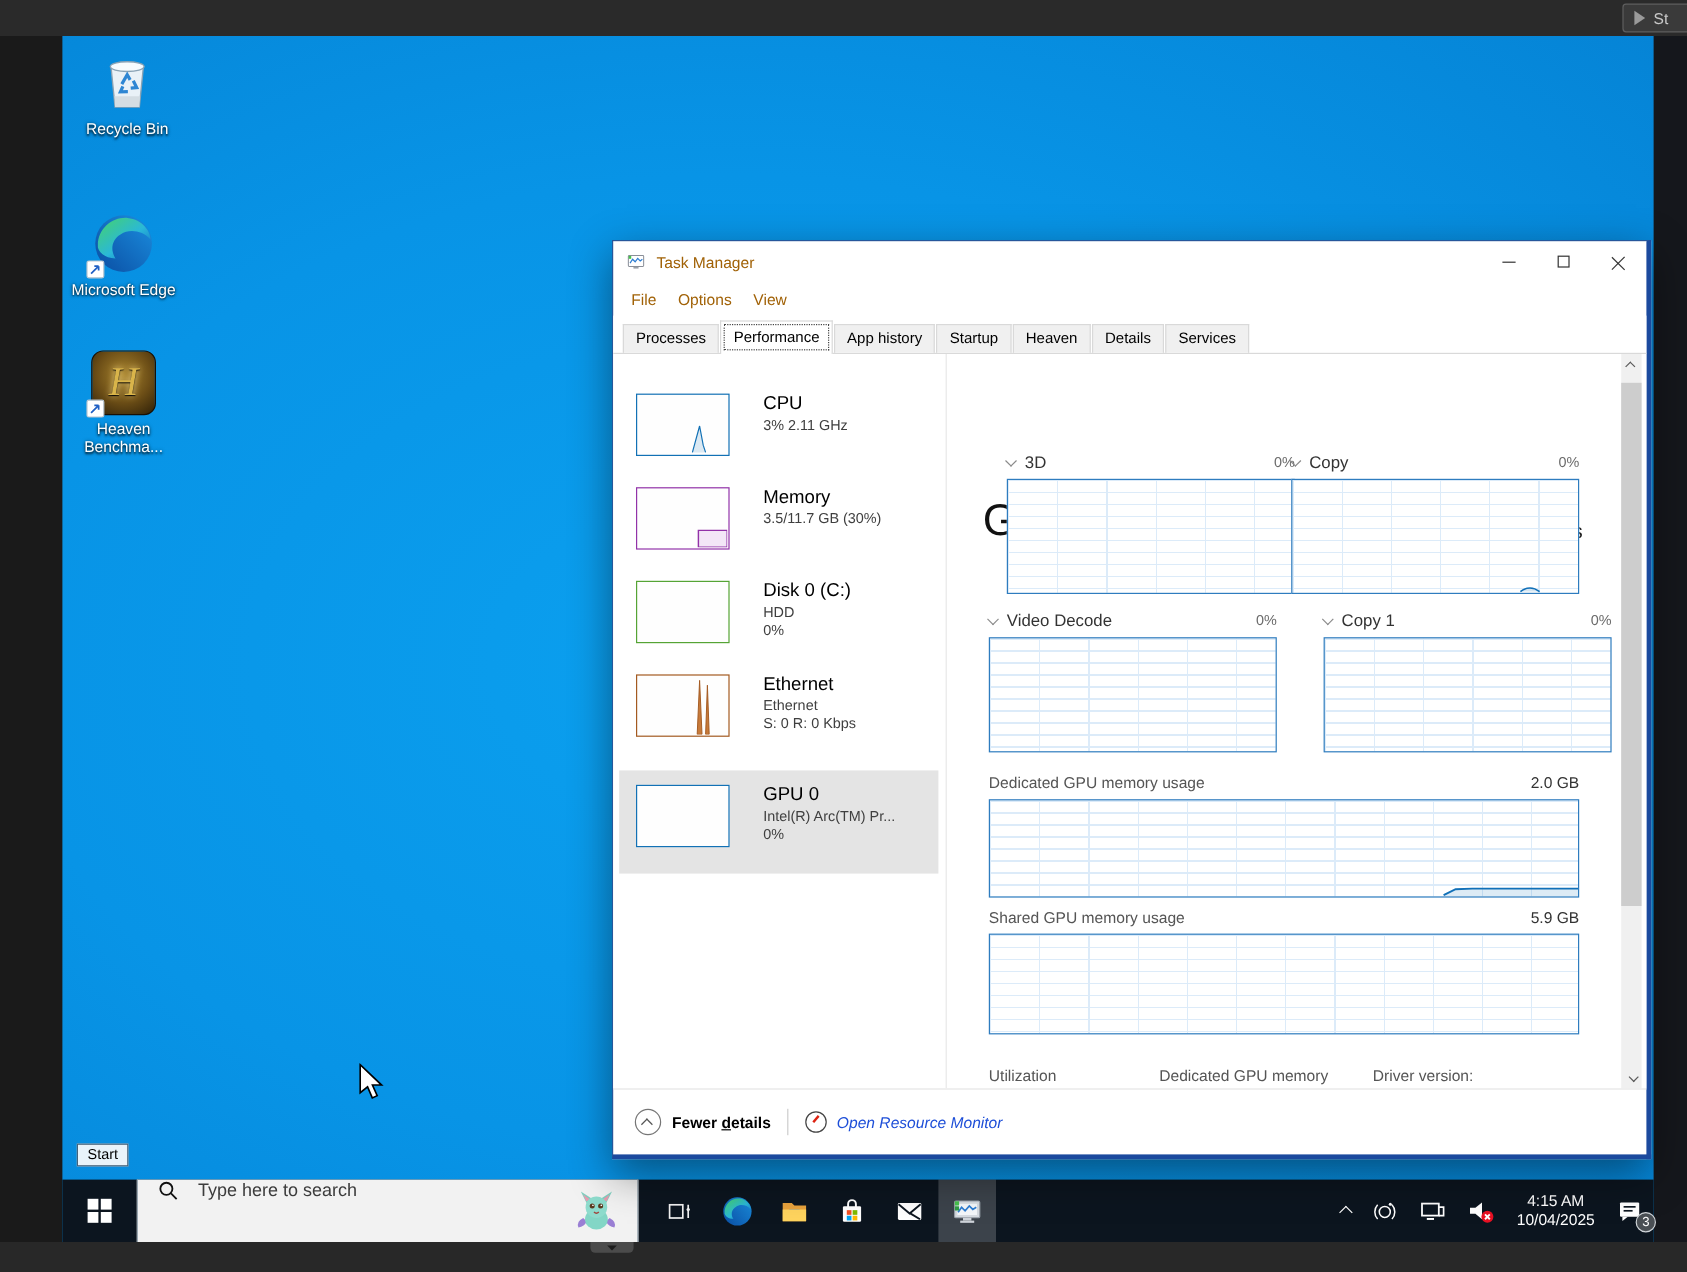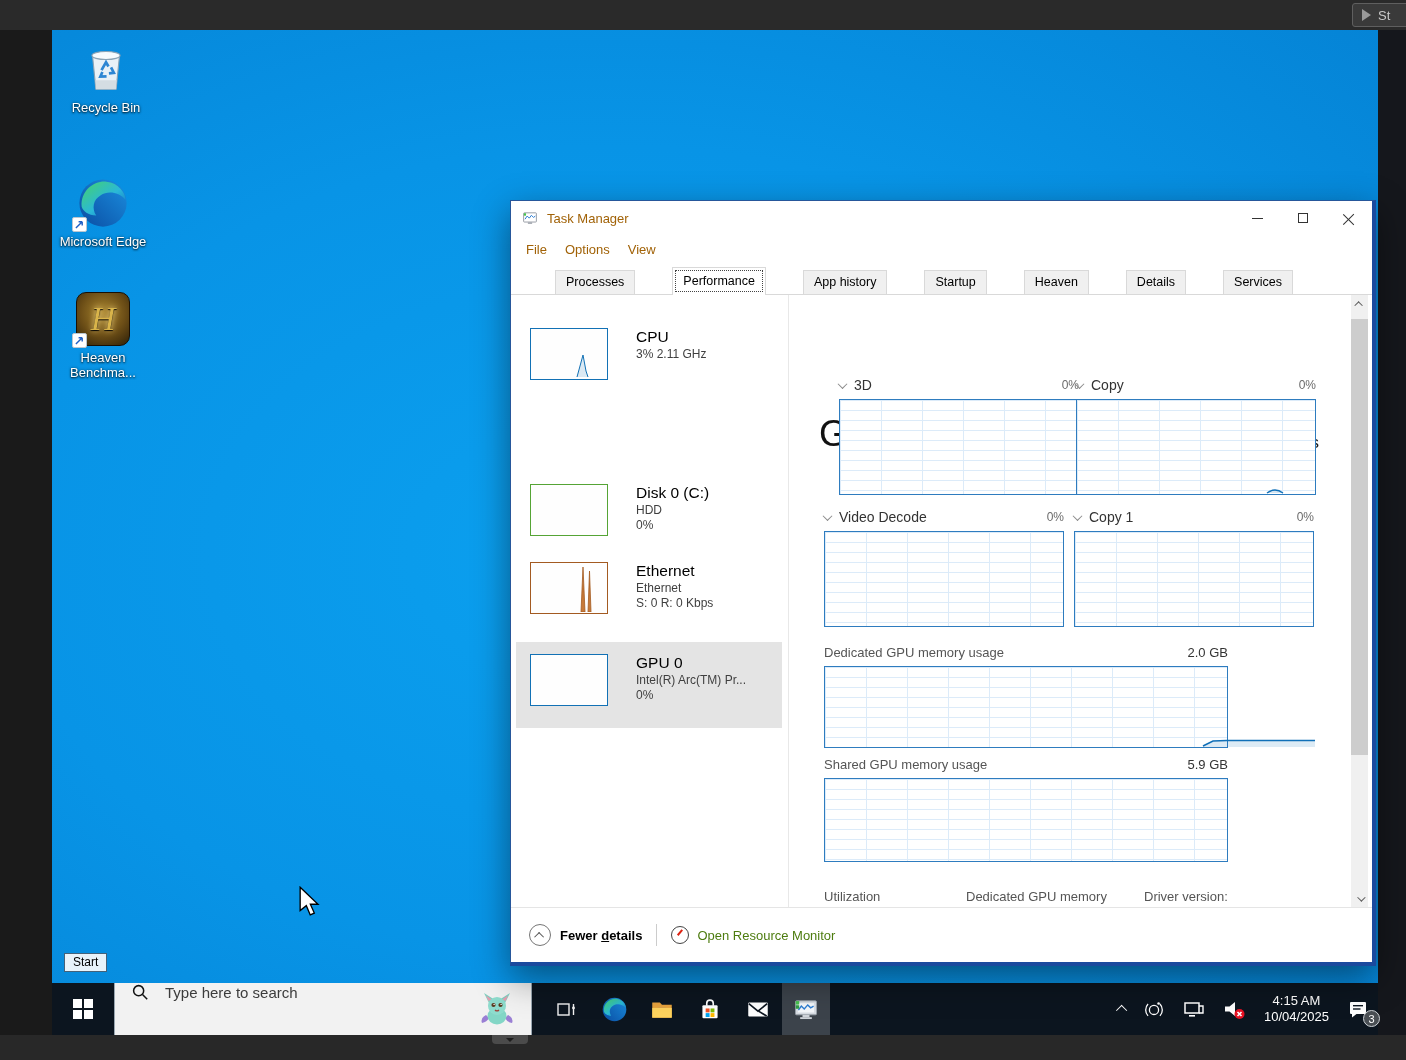--- a/index.html
+++ b/index.html
@@ -56,21 +56,21 @@
   .cap{width:46px;display:flex;align-items:center;justify-content:center;}
   .glyph-min{width:11px;height:1px;background:#333;}
   .glyph-max{width:10px;height:10px;border:1px solid #333;}
   .glyph-x{position:relative;width:12px;height:12px;}
   .glyph-x:before,.glyph-x:after{content:"";position:absolute;left:5px;top:0;width:1.4px;height:15px;background:#333;}
   .glyph-x:before{transform:rotate(45deg);}
   .glyph-x:after{transform:rotate(-45deg);}
   .menubar{position:absolute;left:0;top:34px;height:28px;display:flex;align-items:center;gap:0;padding-left:6px;}
   .menu-item{font-size:13px;color:#a16207;padding:4px 9px;}
   .tabrow{position:absolute;left:0;top:62px;right:0;height:32px;border-bottom:1px solid #d9d9d9;display:flex;align-items:flex-end;padding-left:8px;background:#fff;}
-  .tab{font-size:12.5px;color:#000;background:#f0f0f0;border:1px solid #d9d9d9;border-bottom:none;padding:4px 10px 5px 10px;margin-right:1px;position:relative;margin-left:36px;}
+  .tab{font-size:12.5px;color:#000;background:#f0f0f0;border:1px solid #d9d9d9;border-bottom:none;padding:4px 10px 5px 10px;margin-right:1px;position:relative;}
   .tab.active{background:#fff;outline:1px dotted #444;outline-offset:-4px;padding-top:6px;padding-bottom:7px;z-index:2;margin-bottom:-1px;}
 
   .content{position:absolute;left:0;top:94px;right:0;height:612px;background:#fff;overflow:hidden;}
   .pane-divider{position:absolute;left:277px;top:0;width:1px;height:612px;background:#e8e8e8;}
 
   
   .side-item{position:absolute;left:5px;width:266px;padding:12px 0 0 14px;}
   .side-item.selected{background:#e4e4e4;}
   .mini{position:absolute;left:14px;top:12px;width:78px;height:52px;background:#fefefe;}
   .side-text{margin-left:106px;}
@@ -79,21 +79,21 @@
 
   
   .gpu-head{position:absolute;left:308px;top:118px;font-size:37px;font-weight:300;color:#111;letter-spacing:0;}
   .gpu-dev{position:absolute;left:420px;top:138px;width:388px;text-align:right;font-size:17px;color:#1a1a1a;}
   .engine{position:absolute;width:240px;}
   .e-head{display:flex;align-items:center;font-size:14px;color:#333;margin-bottom:6px;}
   .e-head .pct{margin-left:auto;font-size:12px;color:#6b6b6b;}
   .chev-dn{display:inline-block;width:7px;height:7px;border-left:1.4px solid #8a8a8a;border-bottom:1.4px solid #8a8a8a;transform:rotate(-45deg) translate(1px,-1px);margin-right:8px;}
   .chartbox{position:relative;border:1px solid #2e7cbf;background-color:#fff;background-image:repeating-linear-gradient(to bottom,#dcebf9 0 1px,transparent 1px 10px),repeating-linear-gradient(to right,#dcebf9 0 1px,transparent 1px 41px);}
   .chartbox svg{position:absolute;left:0;top:0;}
-  .memchart{position:absolute;width:404px;}
+  .memchart{position:absolute;width:492px;}
   .m-head{display:flex;font-size:13px;color:#555;margin-bottom:6px;}
   .m-head .mx{margin-left:auto;color:#333;}
   .stats-row{position:absolute;top:594px;font-size:13px;color:#555;}
 
   
   .vscroll{position:absolute;right:4px;top:0;width:17px;height:612px;background:#f0f0f0;}
   .vs-arrow{position:absolute;left:0;width:17px;height:17px;display:flex;align-items:center;justify-content:center;}
   .vs-up{top:0;} .vs-dn{bottom:0;}
   .vs-chev{width:6px;height:6px;border-left:1.5px solid #5a5a5a;border-top:1.5px solid #5a5a5a;}
   .vs-up .vs-chev{transform:rotate(45deg) translateY(2px);}
@@ -102,21 +102,21 @@
 
   
   .tm-footer{position:absolute;left:0;bottom:0;right:0;height:55px;border-top:1px solid #e5e5e5;display:flex;align-items:center;padding-left:18px;}
   .circ-chev{width:22px;height:22px;border:1px solid #767676;border-radius:50%;display:flex;align-items:center;justify-content:center;margin-right:9px;}
   .circ-chev i{width:7px;height:7px;border-left:1.6px solid #555;border-top:1.6px solid #555;transform:rotate(45deg) translateY(2px);}
   .fewer{font-size:13px;font-weight:600;color:#000;}
   .fewer u{text-decoration:underline;}
   .foot-sep{width:1px;height:22px;background:#ccc;margin:0 14px;}
   .gauge{width:18px;height:18px;border:1.6px solid #444;border-radius:50%;position:relative;margin-right:8px;}
   .gauge:before{content:"";position:absolute;left:7px;top:2px;width:1.8px;height:7px;background:#d21;transform:rotate(40deg);}
-  .rm-link{font-size:13px;color:#4d7c0f;}
+  .rm-link{font-size:13px;color:#1d4ed8;font-style:italic;}
 
   
   #cursor{position:absolute;left:298px;top:886px;z-index:60;}
 </style>
 </head>
 <body>
 
 <div id="screen">
 
   <svg width="0" height="0" style="position:absolute">
@@ -368,20 +368,31 @@
           <svg width="75" height="49" viewBox="0 0 75 49">
               <path d="M46 48 L52 26 L55 42 L57 48" fill="rgba(18,113,181,.15)" stroke="#1271b5" stroke-width="1"></path>
             </svg>
         </div>
         <div class="side-text">
           <div class="side-title">CPU</div>
           <div class="side-line">3% 2.11 GHz</div>
         </div>
       </div>
 
+      <div class="side-item" style="top:99px;height:78px;">
+        <div class="mini" style="border:1.5px solid #9232a8;">
+          <svg width="75" height="49" viewBox="0 0 75 49">
+              <path d="M51 49 L51 35 L75 35 L75 49 Z" fill="#f3e6f7" stroke="#9232a8" stroke-width="1.2"></path>
+            </svg>
+        </div>
+        <div class="side-text">
+          <div class="side-title">Memory</div>
+          <div class="side-line">3.5/11.7 GB (30%)</div>
+        </div>
+      </div>
 
       <div class="side-item" style="top:177px;height:78px;">
         <div class="mini" style="border:1.5px solid #55a435;"></div>
         <div class="side-text">
           <div class="side-title">Disk 0 (C:)</div>
           <div class="side-line">HDD</div>
           <div class="side-line">0%</div>
         </div>
       </div>
 
@@ -435,21 +446,21 @@
 
       <div class="engine" style="left:313px;top:214px;">
         <div class="e-head">
           <span class="chev-dn"></span>
           <span>Video Decode</span>
           <span class="pct">0%</span>
         </div>
         <div class="chartbox" style="height:96px;"></div>
       </div>
 
-      <div class="engine" style="left:563px;top:214px;text-align:right;">
+      <div class="engine" style="left:592px;top:214px;text-align:right;">
         <div class="e-head">
           <span class="chev-dn"></span>
           <span>Copy 1</span>
           <span class="pct">0%</span>
         </div>
         <div class="chartbox" style="height:96px;"></div>
       </div>
 
       <div class="memchart" style="left:313px;top:350px;">
         <div class="m-head">

